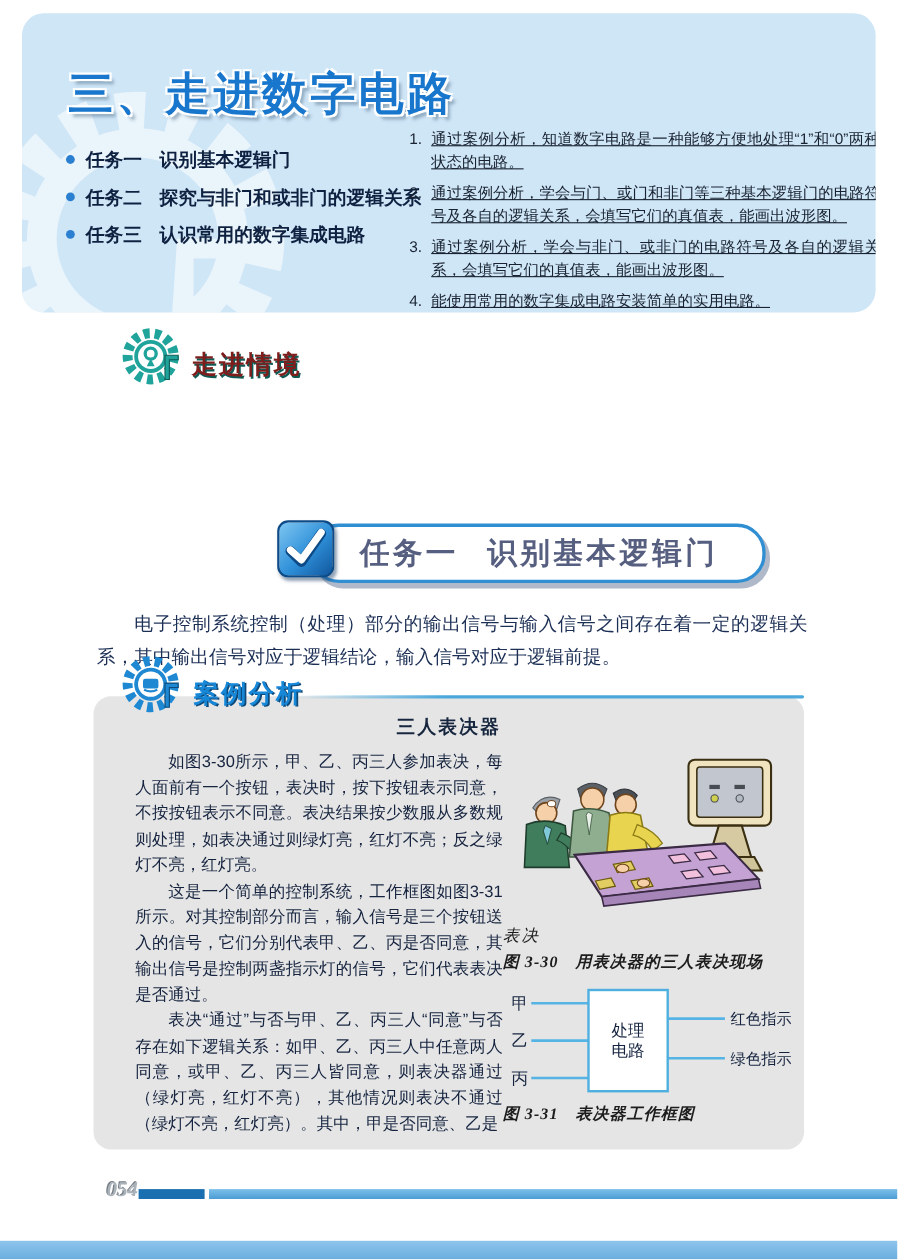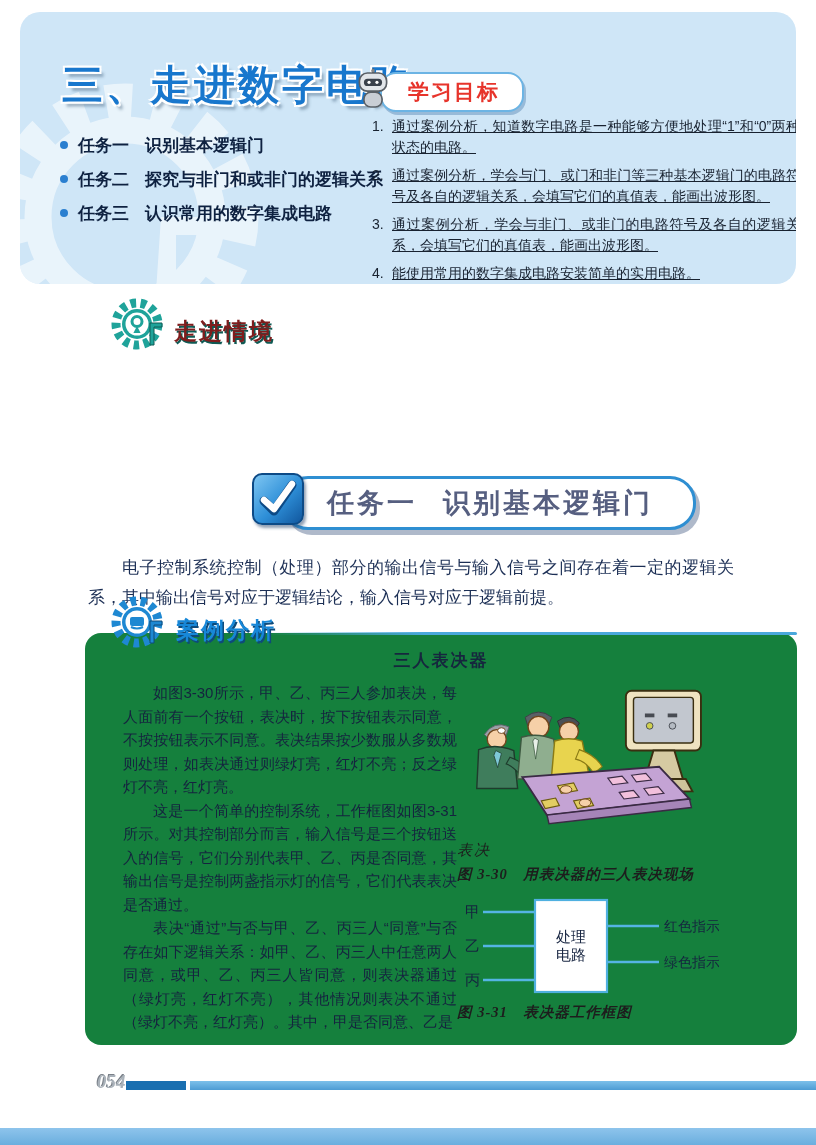--- a/index.html
+++ b/index.html
@@ -48,22 +48,22 @@
   .banner-pill .b-title{margin-left:26px;}
 
   
   .intro-par{position:absolute;left:88px;top:536px;width:646px;font-size:17px;line-height:30px;
     color:#1c2f55;text-align:justify;text-indent:2em;font-weight:500;}
 
   
   .case-icon{position:absolute;left:110px;top:594px;width:62px;height:64px;z-index:3;}
   .case-heading{position:absolute;left:176px;top:615px;font-size:23px;font-weight:900;z-index:3;
     color:#1787d8;letter-spacing:2px;text-shadow:1.5px 1.5px 0 #0d4a7a;}
-  .case-box{position:absolute;left:85px;top:633px;width:712px;height:412px;
-    background:#15803d;border-radius:16px;}
+  .case-box{position:absolute;left:85px;top:633px;width:646px;height:412px;
+    background:#e5e5e5;border-radius:16px;}
   .case-topline{position:absolute;left:180px;top:-1px;right:0;height:3px;border-radius:2px;
     background:linear-gradient(to right,rgba(74,168,220,0) 0%,#4aa8dc 30%,#4aa8dc 100%);}
   .case-title{position:absolute;left:0;right:0;top:16px;text-align:center;
     font-size:17px;font-weight:700;color:#16263e;letter-spacing:2px;}
   .case-left{position:absolute;left:38px;top:48px;width:334px;}
   .case-par{margin:0;font-size:15px;line-height:23.5px;color:#15233f;text-align:justify;text-indent:2em;}
   .case-right{position:absolute;left:372px;top:52px;width:258px;}
   .cartoon{display:block;margin:0 auto;width:250px;height:152px;}
   .fig-label{margin-top:4px;text-align:left;font-family:"Liberation Serif",serif;font-style:italic;
     font-weight:400;font-size:15px;color:#1d1d1d;letter-spacing:2px;}
@@ -88,34 +88,20 @@
 <div class="page">
 
   <div class="header-box">
     <svg class="gear-watermark" viewBox="0 0 100 100">
       <circle cx="50" cy="50" r="38" fill="none" stroke="#ffffff" stroke-width="13" stroke-dasharray="8.5 7.2"></circle>
       <circle cx="50" cy="50" r="29" fill="none" stroke="#ffffff" stroke-width="9"></circle>
       <path d="M62 50 h16 v6 h-11 v24 h-7 z" fill="#ffffff"></path>
     </svg>
     <div class="page-title">三、走进数字电路</div>
 
-    <div class="goal-badge-wrap">
-      <svg class="robot-icon" viewBox="0 0 30 38">
-        <line x1="15" y1="0" x2="15" y2="4" stroke="#555" stroke-width="1.5"></line>
-        <circle cx="15" cy="2" r="1.6" fill="#888"></circle>
-        <rect x="3" y="4" width="24" height="16" rx="7" fill="#e2e6ea" stroke="#5a6067" stroke-width="1.5"></rect>
-        <rect x="7" y="9" width="16" height="6.5" rx="3.2" fill="#39414b"></rect>
-        <circle cx="11.5" cy="12.2" r="1.4" fill="#fff"></circle>
-        <circle cx="18.5" cy="12.2" r="1.4" fill="#fff"></circle>
-        <rect x="7" y="21" width="16" height="13" rx="6" fill="#c9ced5" stroke="#5a6067" stroke-width="1.5"></rect>
-      </svg>
-      <div class="goal-pill">
-        <span>学习目标</span>
-      </div>
-    </div>
 
     <div class="task-list">
       <div class="task-item">
         <span class="task-bullet"></span>
         <span class="t-label">任务一</span>
         <span class="t-title">识别基本逻辑门</span>
       </div>
       <div class="task-item">
         <span class="task-bullet"></span>
         <span class="t-label">任务二</span>

